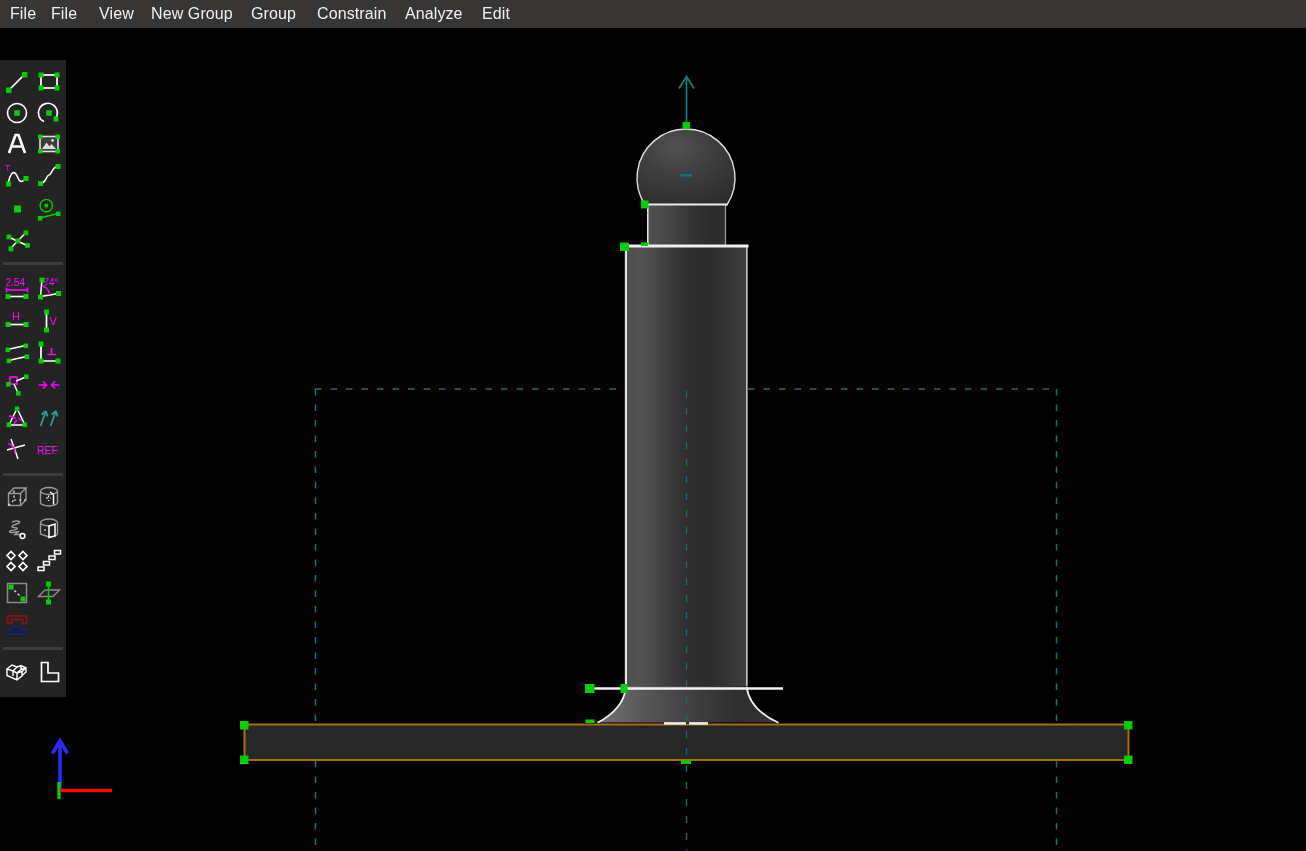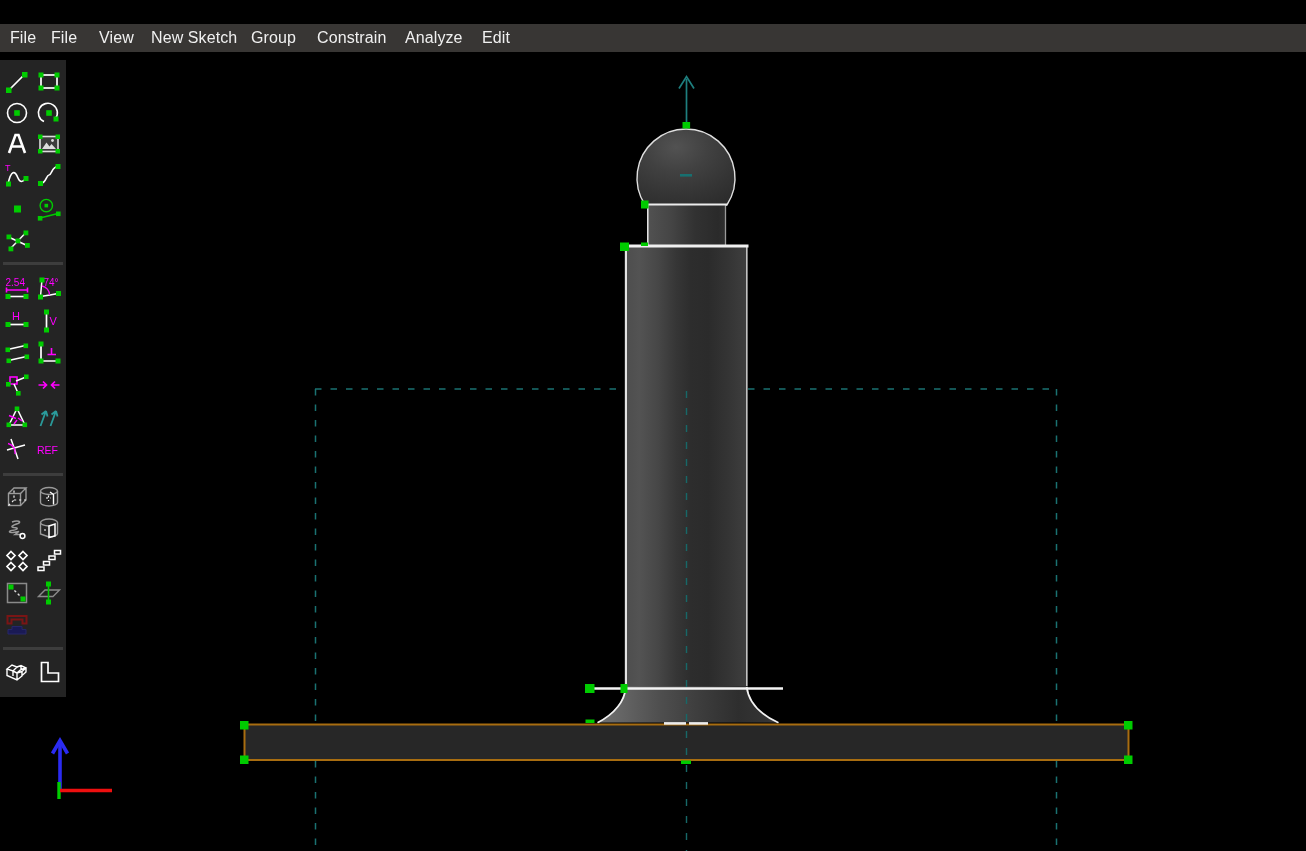--- a/index.html
+++ b/index.html
@@ -1,18 +1,18 @@
 <!DOCTYPE html>
 <html><head>
 <meta charset="utf-8">
 <style>
   html,body{margin:0;padding:0;background:#000;width:1306px;height:851px;overflow:hidden;}
   *{box-sizing:border-box;}
   #page{position:relative;width:1306px;height:851px;background:#000;font-family:"Liberation Sans",sans-serif;}
-  #menubar{position:absolute;left:0;top:0;width:1306px;height:28px;background:#383634;margin-top:24px;}
+  #menubar{position:absolute;left:0;top:0;width:1306px;height:28px;background:#383634;}
   .mi{position:absolute;top:0;height:28px;line-height:28px;color:#f0f0f0;font-size:16px;letter-spacing:0.1px;}
   #toolbar{position:absolute;left:0;top:60px;width:66px;height:637px;background:#242424;}
   .sep{position:absolute;left:3px;width:60px;height:3px;background:#3d3d3d;}
   .ic{position:absolute;width:24px;height:24px;overflow:visible;}
 </style>
 </head>
 <body>
 <div id="page">
 
   <svg id="scene" width="1306" height="851" viewBox="0 0 1306 851" style="position:absolute;left:0;top:0">
@@ -107,21 +107,21 @@
     <line x1="60" y1="791" x2="60" y2="743" stroke="#2b2bf2" stroke-width="3.6"></line>
     <path d="M52.5,753.5 L60,740.5 L67.5,753.5" fill="none" stroke="#2b2bf2" stroke-width="3.6"></path>
     <line x1="59" y1="782" x2="59" y2="799" stroke="#00cc00" stroke-width="3.4"></line>
     <line x1="60" y1="790.5" x2="112" y2="790.5" stroke="#ee0f0f" stroke-width="3.6"></line>
   </svg>
 
   <div id="menubar">
     <span class="mi" style="left:10px">File</span>
     <span class="mi" style="left:51px">File</span>
     <span class="mi" style="left:99px">View</span>
-    <span class="mi" style="left:151px">New Sketch</span>
+    <span class="mi" style="left:151px">New Group</span>
     <span class="mi" style="left:251px">Group</span>
     <span class="mi" style="left:317px">Constrain</span>
     <span class="mi" style="left:405px">Analyze</span>
     <span class="mi" style="left:482px">Edit</span>
   </div>
 
   <div id="toolbar">
     <div class="sep" style="top:202px"></div>
     <div class="sep" style="top:413px"></div>
     <div class="sep" style="top:587px"></div>

